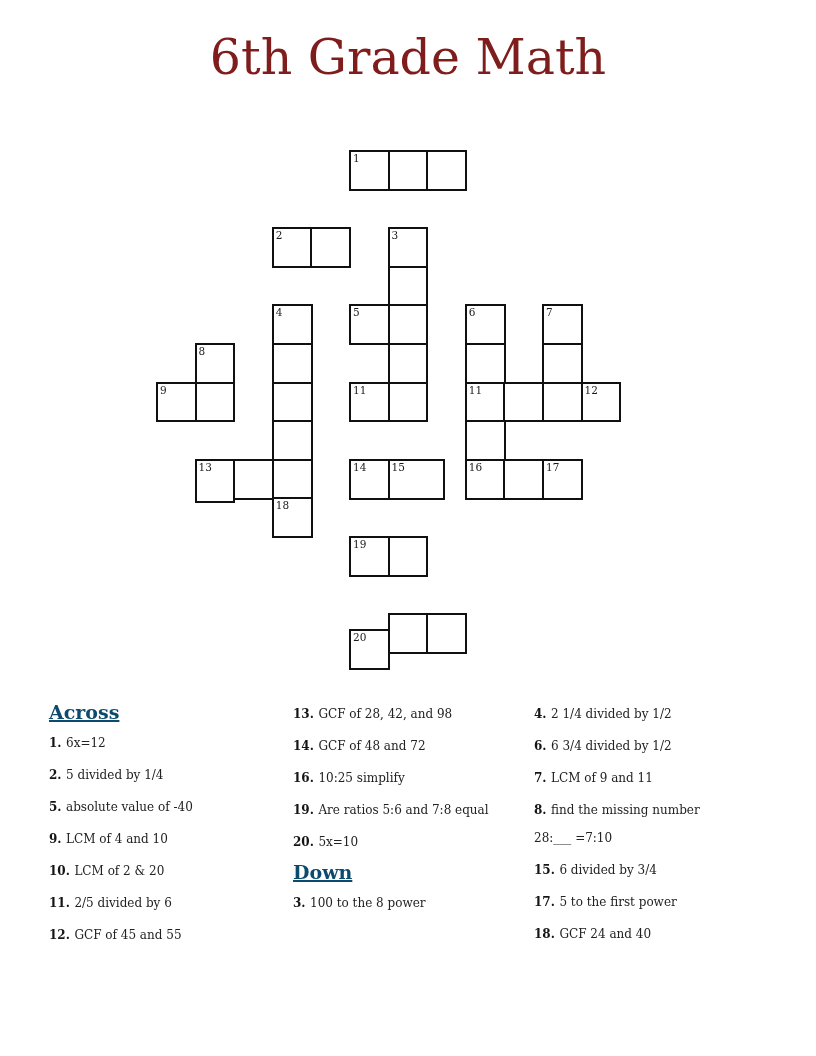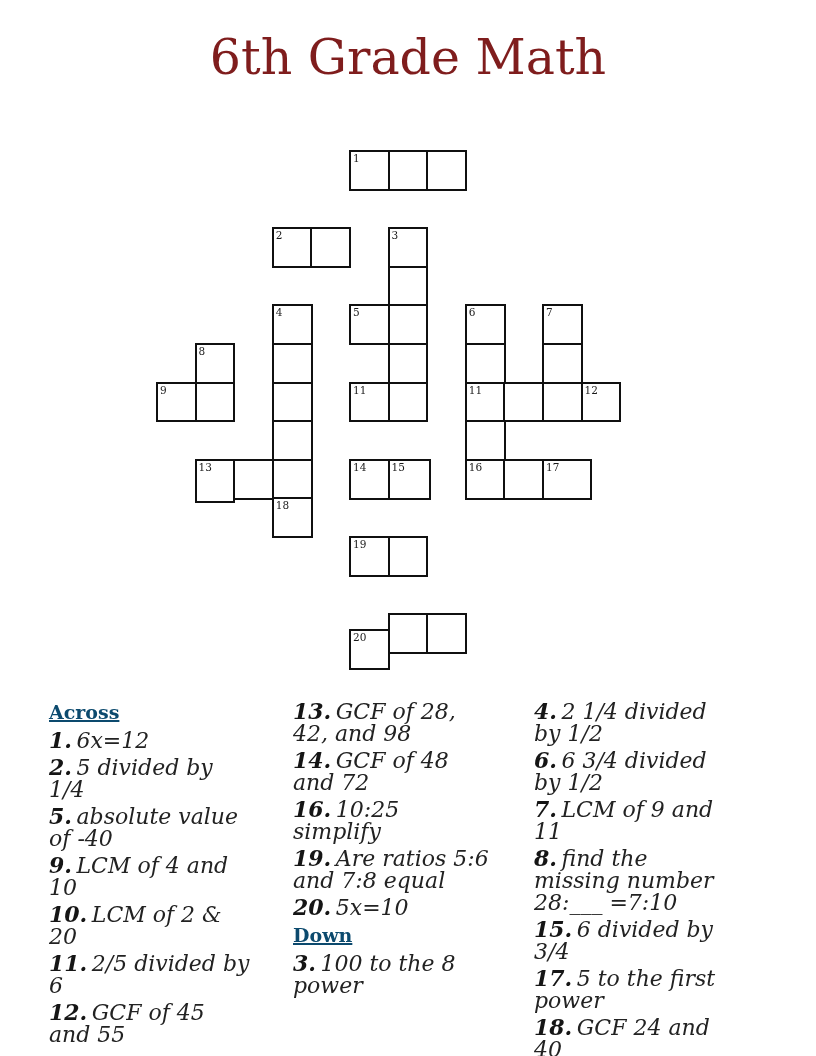--- a/index.html
+++ b/index.html
@@ -56,25 +56,24 @@
   .clue-heading {
     font-size: 19px;
     line-height: 24px;
     font-weight: 700;
     text-decoration: underline;
     text-decoration-thickness: 1.8px;
     margin-bottom: 5px;
     color: #0c4a6e;
   }
   .clue {
-    font-size: 22px;
-    line-height: 22px;
+    font-size: 12px;
+    line-height: 28px;
     margin-bottom: 4px;
     color: #222222;
-    font-style: italic;
   }
   .clue-num { font-weight: 700; color: #151515; }
   .clue-text { margin-left: 4.5px; }
 </style>
 </head>
 <body>
 
 <div class="page">
   <h1 class="title">6th Grade Math</h1>
   <div class="grid" id="grid">
@@ -131,28 +130,28 @@
       <div class="cell" style="left: 271.8px; top: 420.2px; width: 40.9px; height: 40.9px;"></div>
       <div class="cell" style="left: 464.8px; top: 420.2px; width: 40.9px; height: 40.9px;"></div>
       <div class="cell" style="left: 194.6px; top: 458.8px; width: 40.9px; height: 44px;">
         <span class="cellnum">13</span>
       </div>
       <div class="cell" style="left: 233.2px; top: 458.8px; width: 40.9px; height: 40.9px;"></div>
       <div class="cell" style="left: 271.8px; top: 458.8px; width: 40.9px; height: 40.9px;"></div>
       <div class="cell" style="left: 349px; top: 458.8px; width: 40.9px; height: 40.9px;">
         <span class="cellnum">14</span>
       </div>
-      <div class="cell" style="left: 387.6px; top: 458.8px; width: 43px; height: 40.9px;">
+      <div class="cell" style="left: 387.6px; top: 458.8px; width: 57px; height: 40.9px;">
         <span class="cellnum">15</span>
       </div>
       <div class="cell" style="left: 464.8px; top: 458.8px; width: 40.9px; height: 40.9px;">
         <span class="cellnum">16</span>
       </div>
       <div class="cell" style="left: 503.4px; top: 458.8px; width: 40.9px; height: 40.9px;"></div>
-      <div class="cell" style="left: 542px; top: 458.8px; width: 50px; height: 40.9px;">
+      <div class="cell" style="left: 542px; top: 458.8px; width: 41px; height: 40.9px;">
         <span class="cellnum">17</span>
       </div>
       <div class="cell" style="left: 271.8px; top: 497.4px; width: 40.9px; height: 40.9px;">
         <span class="cellnum">18</span>
       </div>
       <div class="cell" style="left: 349px; top: 536px; width: 40.9px; height: 40.9px;">
         <span class="cellnum">19</span>
       </div>
       <div class="cell" style="left: 387.6px; top: 536px; width: 40.9px; height: 40.9px;"></div>
       <div class="cell" style="left: 349px; top: 613.2px; width: 40.9px; height: 40.9px; margin-top: 16px;">

